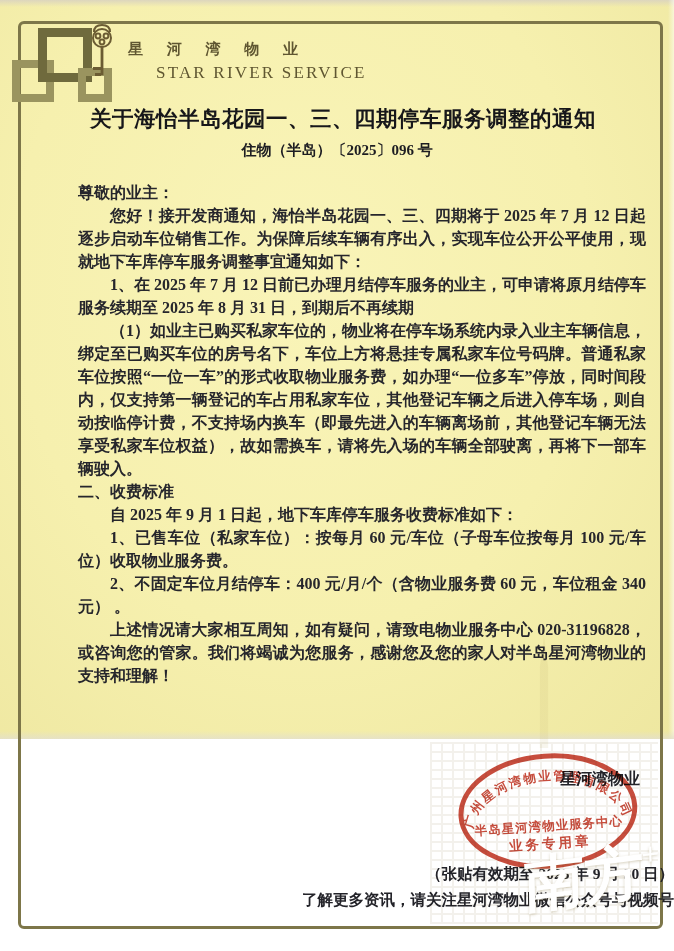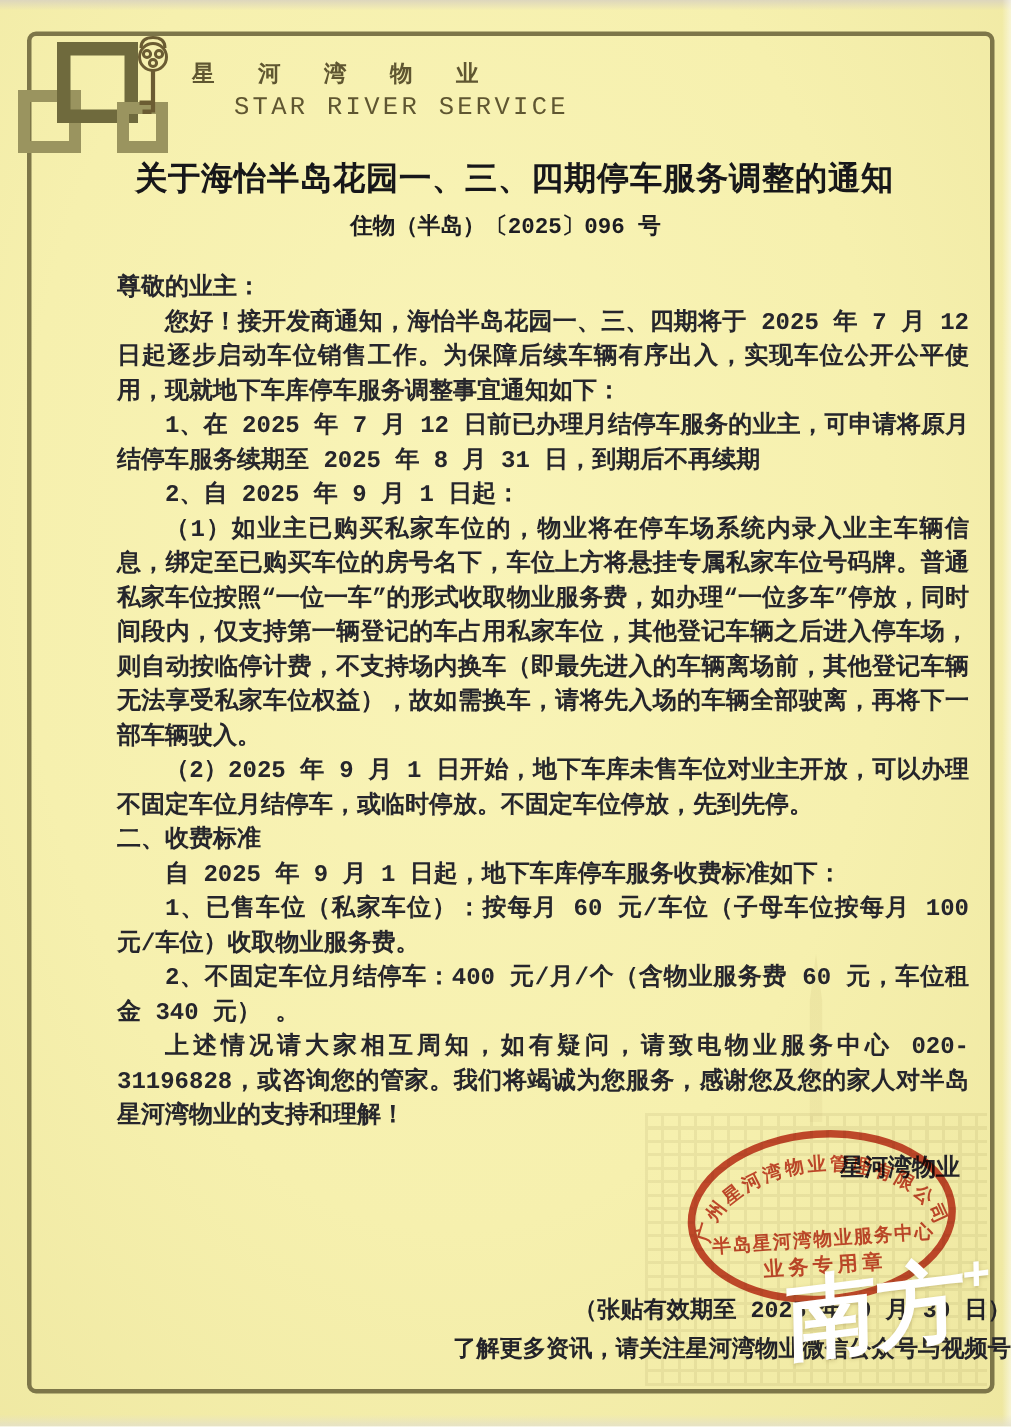--- a/index.html
+++ b/index.html
@@ -1,20 +1,20 @@
 <!DOCTYPE html>
 <html><head>
 <meta charset="utf-8">
 <style>
   html,body{margin:0;padding:0;}
   body{width:674px;height:951px;overflow:hidden;}
   .page{
-    position:relative;width:674px;height:951px;
+    position:relative;width:674px;height:739px;
     background:radial-gradient(ellipse at 45% 38%, #f9f4b8 0%, #f6f0ae 55%, #eee7a0 100%);
-    font-family:Liberation Mono, monospace;
+    font-family:Liberation Serif, serif;
   }
   .edge-top{position:absolute;top:0;left:0;right:0;height:7px;
     background:linear-gradient(#ddd6bd,rgba(255,255,255,0));}
   .edge-right{position:absolute;top:0;right:0;bottom:0;width:6px;
     background:linear-gradient(90deg,rgba(255,255,255,0),rgba(255,255,255,.55));}
   .edge-bottom{position:absolute;left:0;right:0;bottom:0;height:8px;
     background:linear-gradient(rgba(255,255,255,0),rgba(226,223,208,.75));}
 
   .frame{position:absolute;left:18px;top:21px;width:645px;height:908px;
     box-sizing:border-box;border:3px solid #7d7649;border-radius:6px;}
@@ -108,23 +108,21 @@
   <div class="title">关于海怡半岛花园一、三、四期停车服务调整的通知</div>
   <div class="doc-number">住物（半岛）〔2025〕096 号</div>
 
   <div class="bldg-spire"></div>
   <div class="bldg-grid"></div>
 
   <div class="body-text">
     <p class="section">尊敬的业主：</p>
     <p class="indent">您好！接开发商通知，海怡半岛花园一、三、四期将于 2025 年 7 月 12 日起逐步启动车位销售工作。为保障后续车辆有序出入，实现车位公开公平使用，现就地下车库停车服务调整事宜通知如下：</p>
     <p class="indent">1、在 2025 年 7 月 12 日前已办理月结停车服务的业主，可申请将原月结停车服务续期至 2025 年 8 月 31 日，到期后不再续期</p>
-    <p class="indent">2、自 2025 年 9 月 1 日起：</p>
     <p class="indent">（1）如业主已购买私家车位的，物业将在停车场系统内录入业主车辆信息，绑定至已购买车位的房号名下，车位上方将悬挂专属私家车位号码牌。普通私家车位按照“一位一车”的形式收取物业服务费，如办理“一位多车”停放，同时间段内，仅支持第一辆登记的车占用私家车位，其他登记车辆之后进入停车场，则自动按临停计费，不支持场内换车（即最先进入的车辆离场前，其他登记车辆无法享受私家车位权益），故如需换车，请将先入场的车辆全部驶离，再将下一部车辆驶入。</p>
-    <p class="indent">（2）2025 年 9 月 1 日开始，地下车库未售车位对业主开放，可以办理不固定车位月结停车，或临时停放。不固定车位停放，先到先停。</p>
     <p class="section">二、收费标准</p>
     <p class="indent">自 2025 年 9 月 1 日起，地下车库停车服务收费标准如下：</p>
     <p class="indent">1、已售车位（私家车位）：按每月 60 元/车位（子母车位按每月 100 元/车位）收取物业服务费。</p>
     <p class="indent">2、不固定车位月结停车：400 元/月/个（含物业服务费 60 元，车位租金 340 元） 。</p>
     <p class="indent">上述情况请大家相互周知，如有疑问，请致电物业服务中心 020-31196828，或咨询您的管家。我们将竭诚为您服务，感谢您及您的家人对半岛星河湾物业的支持和理解！</p>
   </div>
 
   <div class="signature">
     <div>星河湾物业</div>
   </div>

